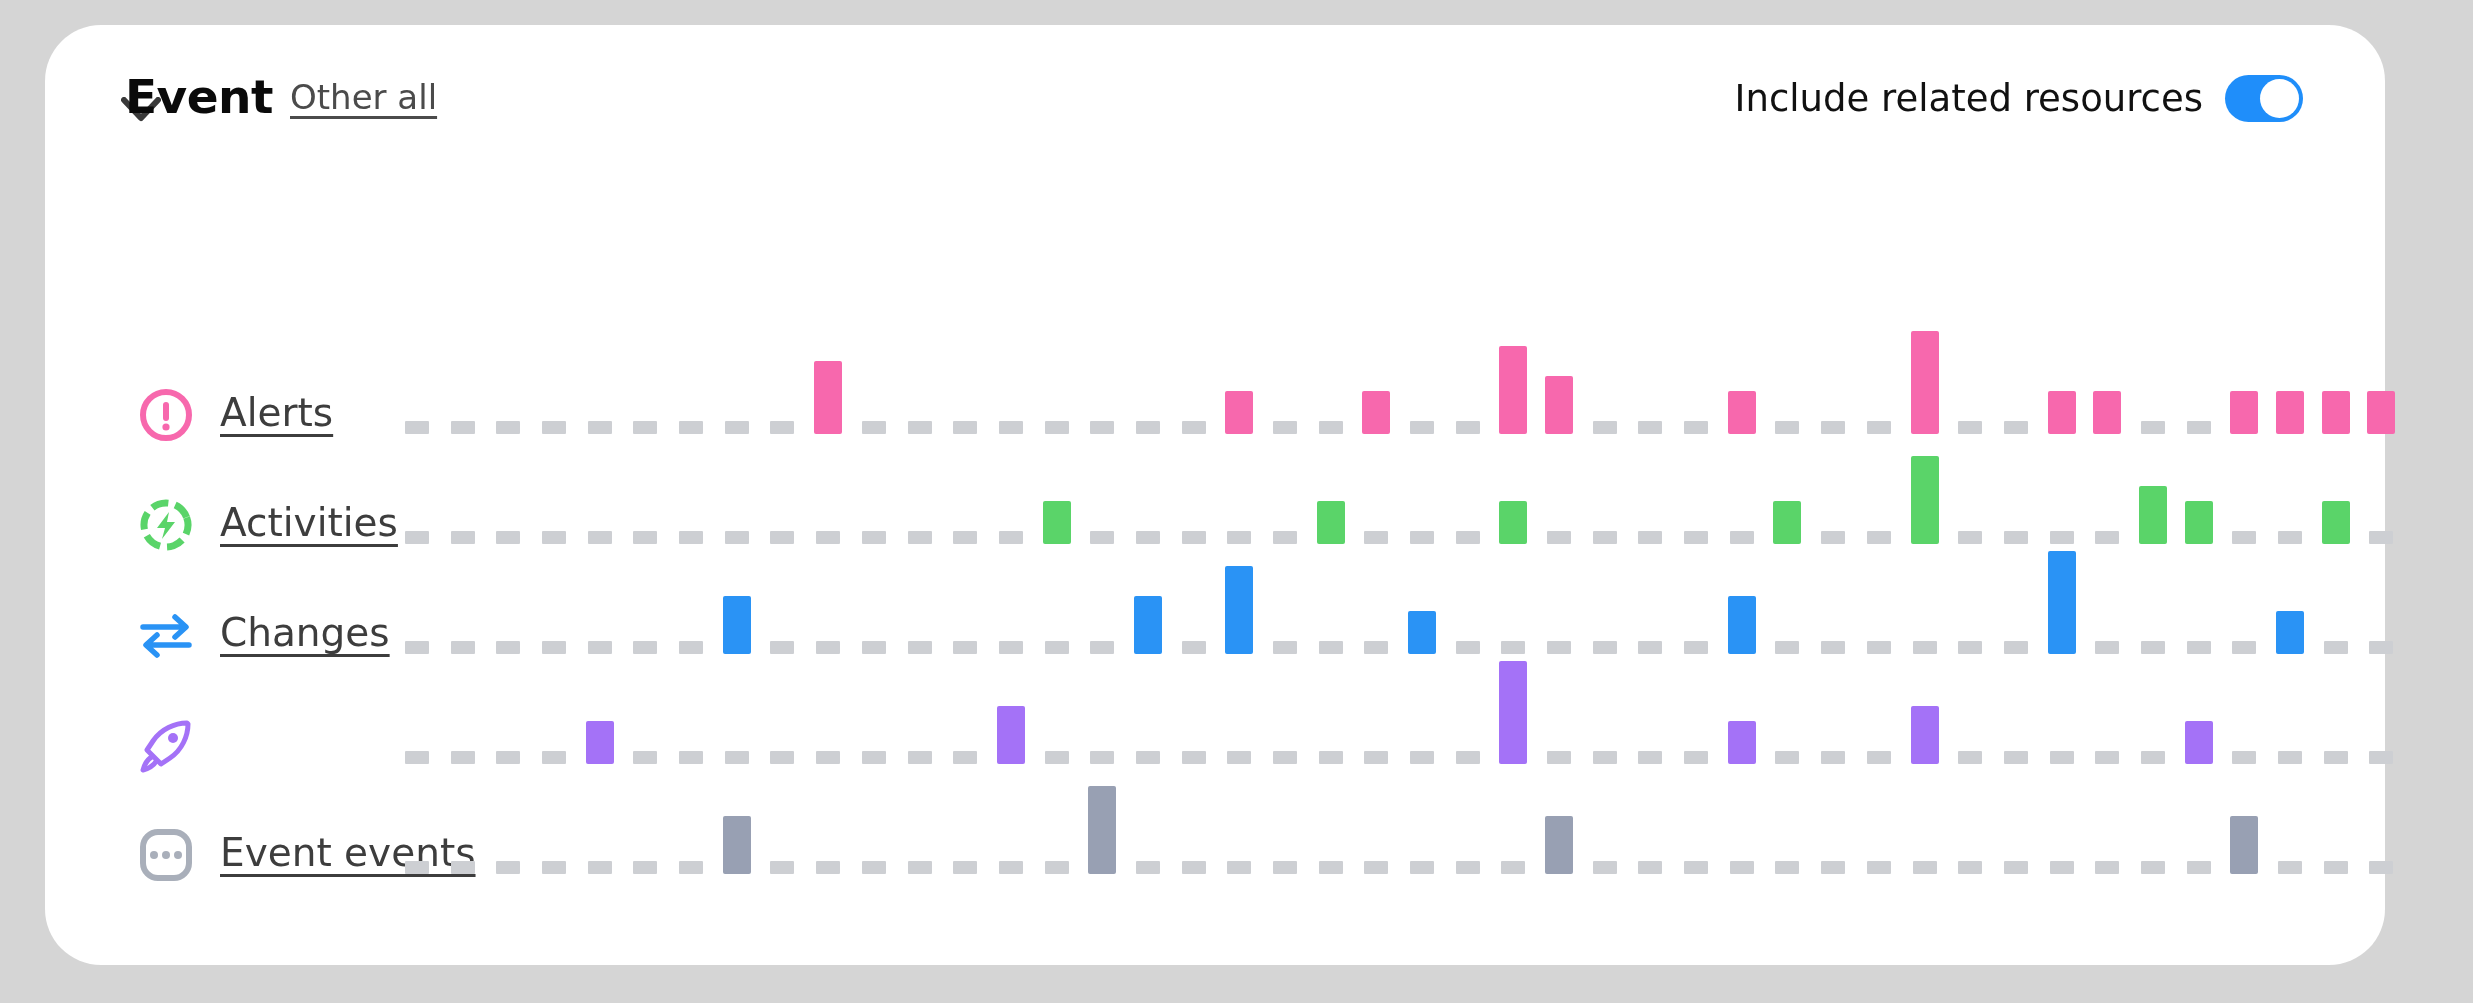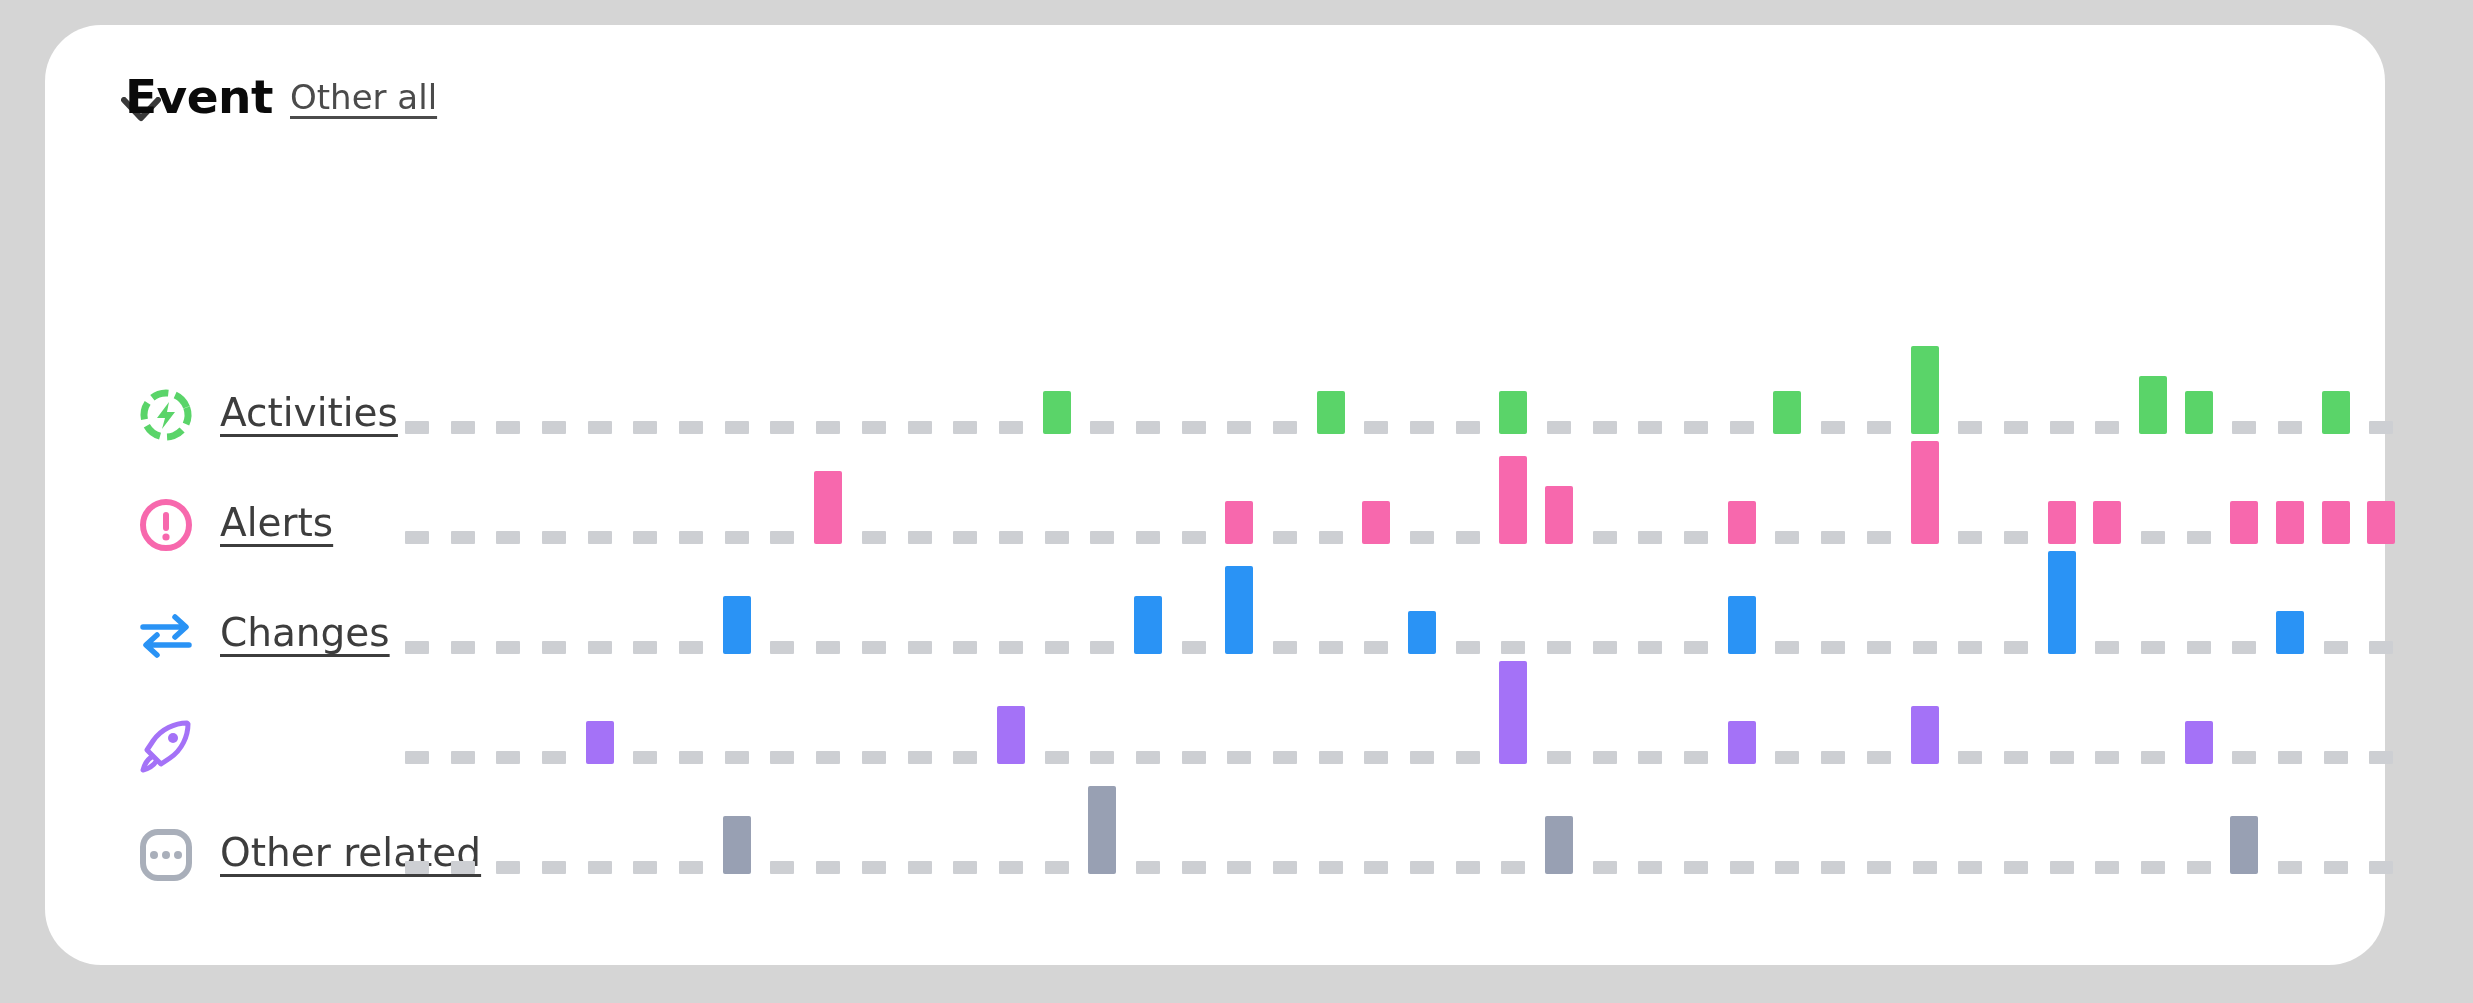--- a/index.html
+++ b/index.html
@@ -89,87 +89,30 @@
 
   <div class="hdr">
     <div class="chev">
       <svg width="40" height="26" viewBox="0 0 40 26">
         <path d="M3 3 L20 21 L37 3" fill="none" stroke="#3a3a3a" stroke-width="6" stroke-linecap="round" stroke-linejoin="round"></path>
       </svg>
     </div>
     <div class="title">Event</div>
     <div class="viewall">Other all</div>
 
+    <div class="toggle-wrap">
+      <span class="toggle-label">Include related resources</span>
+      <span class="switch">
+        <span class="knob"></span>
+      </span>
+    </div>
   </div>
 
 
   <div class="rows" id="rows">
-      <div class="row">
-        <div class="ricon">
-          <svg width="58" height="58" viewBox="0 0 58 58">
-        <circle cx="29" cy="29" r="22" fill="none" stroke="#5ad469" stroke-width="7" stroke-dasharray="17 7" stroke-linecap="butt" transform="rotate(-20 29 29)"></circle>
-        <path d="M32 16 L20 32 L28 32 L25 43 L38 26 L30 26 Z" fill="#5ad469"></path>
-          </svg>
-        </div>
-        <div class="rlabel">Activities</div>
-        <div class="track">
-          <div class="dash" style="left: 70px;"></div>
-          <div class="dash" style="left: 115.682px;"></div>
-          <div class="dash" style="left: 161.364px;"></div>
-          <div class="dash" style="left: 207.045px;"></div>
-          <div class="dash" style="left: 252.727px;"></div>
-          <div class="dash" style="left: 298.409px;"></div>
-          <div class="dash" style="left: 344.091px;"></div>
-          <div class="dash" style="left: 389.773px;"></div>
-          <div class="dash" style="left: 435.455px;"></div>
-          <div class="dash" style="left: 481.136px;"></div>
-          <div class="dash" style="left: 526.818px;"></div>
-          <div class="dash" style="left: 572.5px;"></div>
-          <div class="dash" style="left: 618.182px;"></div>
-          <div class="dash" style="left: 663.864px;"></div>
-          <div class="dash" style="left: 709.545px;"></div>
-          <div class="bar" style="left: 707.545px; width: 28px; height: 43px; background: rgb(90, 212, 105);"></div>
-          <div class="dash" style="left: 755.227px;"></div>
-          <div class="dash" style="left: 800.909px;"></div>
-          <div class="dash" style="left: 846.591px;"></div>
-          <div class="dash" style="left: 892.273px;"></div>
-          <div class="dash" style="left: 937.955px;"></div>
-          <div class="dash" style="left: 983.636px;"></div>
-          <div class="bar" style="left: 981.636px; width: 28px; height: 43px; background: rgb(90, 212, 105);"></div>
-          <div class="dash" style="left: 1029.32px;"></div>
-          <div class="dash" style="left: 1075px;"></div>
-          <div class="dash" style="left: 1120.68px;"></div>
-          <div class="dash" style="left: 1166.36px;"></div>
-          <div class="bar" style="left: 1164.36px; width: 28px; height: 43px; background: rgb(90, 212, 105);"></div>
-          <div class="dash" style="left: 1212.05px;"></div>
-          <div class="dash" style="left: 1257.73px;"></div>
-          <div class="dash" style="left: 1303.41px;"></div>
-          <div class="dash" style="left: 1349.09px;"></div>
-          <div class="dash" style="left: 1394.77px;"></div>
-          <div class="dash" style="left: 1440.45px;"></div>
-          <div class="bar" style="left: 1438.45px; width: 28px; height: 43px; background: rgb(90, 212, 105);"></div>
-          <div class="dash" style="left: 1486.14px;"></div>
-          <div class="dash" style="left: 1531.82px;"></div>
-          <div class="dash" style="left: 1577.5px;"></div>
-          <div class="bar" style="left: 1575.5px; width: 28px; height: 88px; background: rgb(90, 212, 105);"></div>
-          <div class="dash" style="left: 1623.18px;"></div>
-          <div class="dash" style="left: 1668.86px;"></div>
-          <div class="dash" style="left: 1714.55px;"></div>
-          <div class="dash" style="left: 1760.23px;"></div>
-          <div class="dash" style="left: 1805.91px;"></div>
-          <div class="bar" style="left: 1803.91px; width: 28px; height: 58px; background: rgb(90, 212, 105);"></div>
-          <div class="dash" style="left: 1851.59px;"></div>
-          <div class="bar" style="left: 1849.59px; width: 28px; height: 43px; background: rgb(90, 212, 105);"></div>
-          <div class="dash" style="left: 1897.27px;"></div>
-          <div class="dash" style="left: 1942.95px;"></div>
-          <div class="dash" style="left: 1988.64px;"></div>
-          <div class="bar" style="left: 1986.64px; width: 28px; height: 43px; background: rgb(90, 212, 105);"></div>
-          <div class="dash" style="left: 2034.32px;"></div>
-        </div>
-      </div>
       <div class="row">
         <div class="ricon">
           <svg width="58" height="58" viewBox="0 0 58 58">
         <circle cx="29" cy="29" r="23" fill="none" stroke="#f768ad" stroke-width="6"></circle>
         <rect x="26" y="16" width="6" height="19" rx="3" fill="#f768ad"></rect>
         <circle cx="29" cy="41" r="3.6" fill="#f768ad"></circle>
           </svg>
         </div>
         <div class="rlabel">Alerts</div>
         <div class="track">
@@ -227,20 +170,83 @@
           <div class="dash" style="left: 1942.95px;"></div>
           <div class="bar" style="left: 1940.95px; width: 28px; height: 43px; background: rgb(247, 104, 173);"></div>
           <div class="dash" style="left: 1988.64px;"></div>
           <div class="bar" style="left: 1986.64px; width: 28px; height: 43px; background: rgb(247, 104, 173);"></div>
           <div class="dash" style="left: 2034.32px;"></div>
           <div class="bar" style="left: 2032.32px; width: 28px; height: 43px; background: rgb(247, 104, 173);"></div>
         </div>
       </div>
       <div class="row">
         <div class="ricon">
+          <svg width="58" height="58" viewBox="0 0 58 58">
+        <circle cx="29" cy="29" r="22" fill="none" stroke="#5ad469" stroke-width="7" stroke-dasharray="17 7" stroke-linecap="butt" transform="rotate(-20 29 29)"></circle>
+        <path d="M32 16 L20 32 L28 32 L25 43 L38 26 L30 26 Z" fill="#5ad469"></path>
+          </svg>
+        </div>
+        <div class="rlabel">Activities</div>
+        <div class="track">
+          <div class="dash" style="left: 70px;"></div>
+          <div class="dash" style="left: 115.682px;"></div>
+          <div class="dash" style="left: 161.364px;"></div>
+          <div class="dash" style="left: 207.045px;"></div>
+          <div class="dash" style="left: 252.727px;"></div>
+          <div class="dash" style="left: 298.409px;"></div>
+          <div class="dash" style="left: 344.091px;"></div>
+          <div class="dash" style="left: 389.773px;"></div>
+          <div class="dash" style="left: 435.455px;"></div>
+          <div class="dash" style="left: 481.136px;"></div>
+          <div class="dash" style="left: 526.818px;"></div>
+          <div class="dash" style="left: 572.5px;"></div>
+          <div class="dash" style="left: 618.182px;"></div>
+          <div class="dash" style="left: 663.864px;"></div>
+          <div class="dash" style="left: 709.545px;"></div>
+          <div class="bar" style="left: 707.545px; width: 28px; height: 43px; background: rgb(90, 212, 105);"></div>
+          <div class="dash" style="left: 755.227px;"></div>
+          <div class="dash" style="left: 800.909px;"></div>
+          <div class="dash" style="left: 846.591px;"></div>
+          <div class="dash" style="left: 892.273px;"></div>
+          <div class="dash" style="left: 937.955px;"></div>
+          <div class="dash" style="left: 983.636px;"></div>
+          <div class="bar" style="left: 981.636px; width: 28px; height: 43px; background: rgb(90, 212, 105);"></div>
+          <div class="dash" style="left: 1029.32px;"></div>
+          <div class="dash" style="left: 1075px;"></div>
+          <div class="dash" style="left: 1120.68px;"></div>
+          <div class="dash" style="left: 1166.36px;"></div>
+          <div class="bar" style="left: 1164.36px; width: 28px; height: 43px; background: rgb(90, 212, 105);"></div>
+          <div class="dash" style="left: 1212.05px;"></div>
+          <div class="dash" style="left: 1257.73px;"></div>
+          <div class="dash" style="left: 1303.41px;"></div>
+          <div class="dash" style="left: 1349.09px;"></div>
+          <div class="dash" style="left: 1394.77px;"></div>
+          <div class="dash" style="left: 1440.45px;"></div>
+          <div class="bar" style="left: 1438.45px; width: 28px; height: 43px; background: rgb(90, 212, 105);"></div>
+          <div class="dash" style="left: 1486.14px;"></div>
+          <div class="dash" style="left: 1531.82px;"></div>
+          <div class="dash" style="left: 1577.5px;"></div>
+          <div class="bar" style="left: 1575.5px; width: 28px; height: 88px; background: rgb(90, 212, 105);"></div>
+          <div class="dash" style="left: 1623.18px;"></div>
+          <div class="dash" style="left: 1668.86px;"></div>
+          <div class="dash" style="left: 1714.55px;"></div>
+          <div class="dash" style="left: 1760.23px;"></div>
+          <div class="dash" style="left: 1805.91px;"></div>
+          <div class="bar" style="left: 1803.91px; width: 28px; height: 58px; background: rgb(90, 212, 105);"></div>
+          <div class="dash" style="left: 1851.59px;"></div>
+          <div class="bar" style="left: 1849.59px; width: 28px; height: 43px; background: rgb(90, 212, 105);"></div>
+          <div class="dash" style="left: 1897.27px;"></div>
+          <div class="dash" style="left: 1942.95px;"></div>
+          <div class="dash" style="left: 1988.64px;"></div>
+          <div class="bar" style="left: 1986.64px; width: 28px; height: 43px; background: rgb(90, 212, 105);"></div>
+          <div class="dash" style="left: 2034.32px;"></div>
+        </div>
+      </div>
+      <div class="row">
+        <div class="ricon">
           <svg width="62" height="58" viewBox="0 0 62 58">
         <path d="M8 21 H50 M40 11 L51 21 L40 31" fill="none" stroke="#2a93f5" stroke-width="5.5" stroke-linecap="round" stroke-linejoin="round"></path>
         <path d="M54 39 H12 M22 29 L11 39 L22 49" fill="none" stroke="#2a93f5" stroke-width="5.5" stroke-linecap="round" stroke-linejoin="round"></path>
           </svg>
         </div>
         <div class="rlabel">Changes</div>
         <div class="track">
           <div class="dash" style="left: 70px;"></div>
           <div class="dash" style="left: 115.682px;"></div>
           <div class="dash" style="left: 161.364px;"></div>
@@ -357,21 +363,21 @@
       </div>
       <div class="row">
         <div class="ricon">
           <svg width="58" height="58" viewBox="0 0 58 58">
         <rect x="6" y="6" width="46" height="46" rx="15" fill="none" stroke="#a9afba" stroke-width="6"></rect>
         <circle cx="17" cy="29" r="4" fill="#a9afba"></circle>
         <circle cx="29" cy="29" r="4" fill="#a9afba"></circle>
         <circle cx="41" cy="29" r="4" fill="#a9afba"></circle>
           </svg>
         </div>
-        <div class="rlabel">Other related</div>
+        <div class="rlabel">Event events</div>
         <div class="track">
           <div class="dash" style="left: 70px;"></div>
           <div class="dash" style="left: 115.682px;"></div>
           <div class="dash" style="left: 161.364px;"></div>
           <div class="dash" style="left: 207.045px;"></div>
           <div class="dash" style="left: 252.727px;"></div>
           <div class="dash" style="left: 298.409px;"></div>
           <div class="dash" style="left: 344.091px;"></div>
           <div class="dash" style="left: 389.773px;"></div>
           <div class="bar" style="left: 387.773px; width: 28px; height: 58px; background: rgb(152, 160, 179);"></div>

